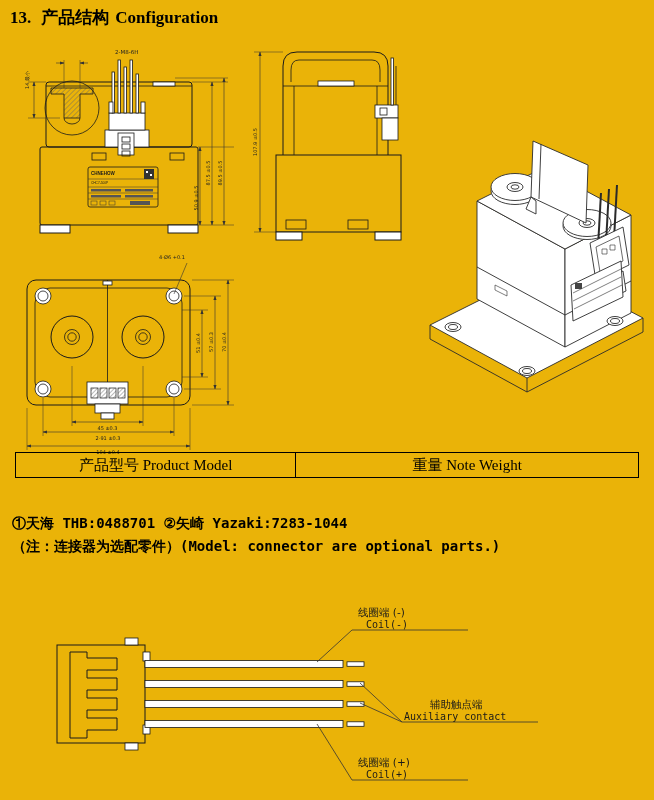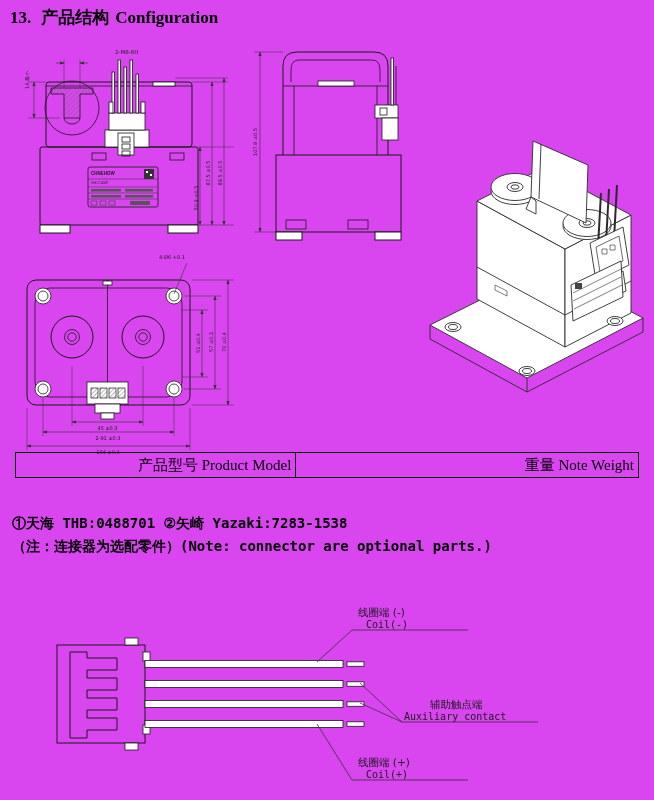--- a/index.html
+++ b/index.html
@@ -1,34 +1,34 @@
 <!DOCTYPE html>
 <html><head>
 <meta charset="utf-8">
 <style>
   html,body{margin:0;padding:0;background:#fff;}
-  .page{position:relative;width:654px;height:800px;background:#d946ef;overflow:hidden;
+  .page{position:relative;width:654px;height:800px;background:#eab308;overflow:hidden;
         font-family:"Liberation Serif",serif;color:#000;}
   .title{position:absolute;left:10px;top:6px;font-size:17px;font-weight:bold;white-space:nowrap;}
   .title .num{margin-right:10px;}
   .title .cn{margin-right:6px;}
   svg{position:absolute;}
   svg text{fill:#1a1a1a;}
   .dim{font-family:"DejaVu Sans",sans-serif;font-size:5.5px;fill:#222;}
   .dim-s{font-family:"DejaVu Sans",sans-serif;font-size:5px;fill:#222;}
   .np-brand{font-family:"Liberation Sans",sans-serif;font-size:4.5px;font-weight:bold;}
   .np-model{font-family:"Liberation Sans",sans-serif;font-size:3.2px;}
   .ln{stroke:#1a1a1a;stroke-width:1;fill:none;}
   .ln2{stroke:#1a1a1a;stroke-width:0.8;fill:none;}
   .fw{fill:#fff;stroke:#1a1a1a;stroke-width:1;}
   .fw2{fill:#fff;stroke:#1a1a1a;stroke-width:0.8;}
   .thin{stroke:#333;stroke-width:0.5;fill:none;}
   .dimln{stroke:#333;stroke-width:0.6;fill:none;}
   .spec-table{position:absolute;left:15px;top:452px;width:624px;border-collapse:collapse;
-              font-size:15px;text-align:right;}
+              font-size:15px;text-align:center;}
   .spec-table td{border:1.6px solid #000;height:24px;padding:0 4px;}
   .spec-table td.c1{width:45%;}
   .notes{position:absolute;left:12px;top:512px;width:620px;
          font-family:"DejaVu Sans Mono",monospace;font-size:14px;font-weight:bold;line-height:23px;}
   .notes p{margin:0;}
   .wlbl-cn{font-size:10.5px;font-family:"DejaVu Sans",sans-serif;}
   .wlbl-en{font-size:10px;font-family:"DejaVu Sans Mono",monospace;}
 </style>
 </head>
 <body>
@@ -273,22 +273,22 @@
   <table class="spec-table">
     <tbody>
       <tr>
         <td class="c1">产品型号 Product Model</td>
         <td>重量 Note Weight</td>
       </tr>
     </tbody>
   </table>
 
   <div class="notes">
-    <p>①天海 THB:0488701  ②矢崎 Yazaki:7283-1538</p>
-    <p>（注：连接器为选配零件）(Note: connector are optional parts.)</p>
+    <p>①天海 THB:0488701  ②矢崎 Yazaki:7283-1044</p>
+    <p>（注：连接器为选配零件）(Model: connector are optional parts.)</p>
   </div>
 
   <svg style="left:30px;top:592px;" width="620" height="208" viewBox="0 0 620 208">
     <g>
       <rect class="ln" x="27" y="53" width="88" height="98"></rect>
       <rect class="fw2" x="95" y="46" width="13" height="7"></rect>
       <rect class="fw2" x="95" y="151" width="13" height="7"></rect>
       <rect class="fw2" x="113" y="60" width="7" height="9"></rect>
       <rect class="fw2" x="113" y="133" width="7" height="9"></rect>
       <path class="ln" d="M40,60 H57 V66 H87 V78 H57 V86 H87 V98 H57 V106 H87 V118 H57 V126 H87 V138 H57 V146 H40 Z"></path>

